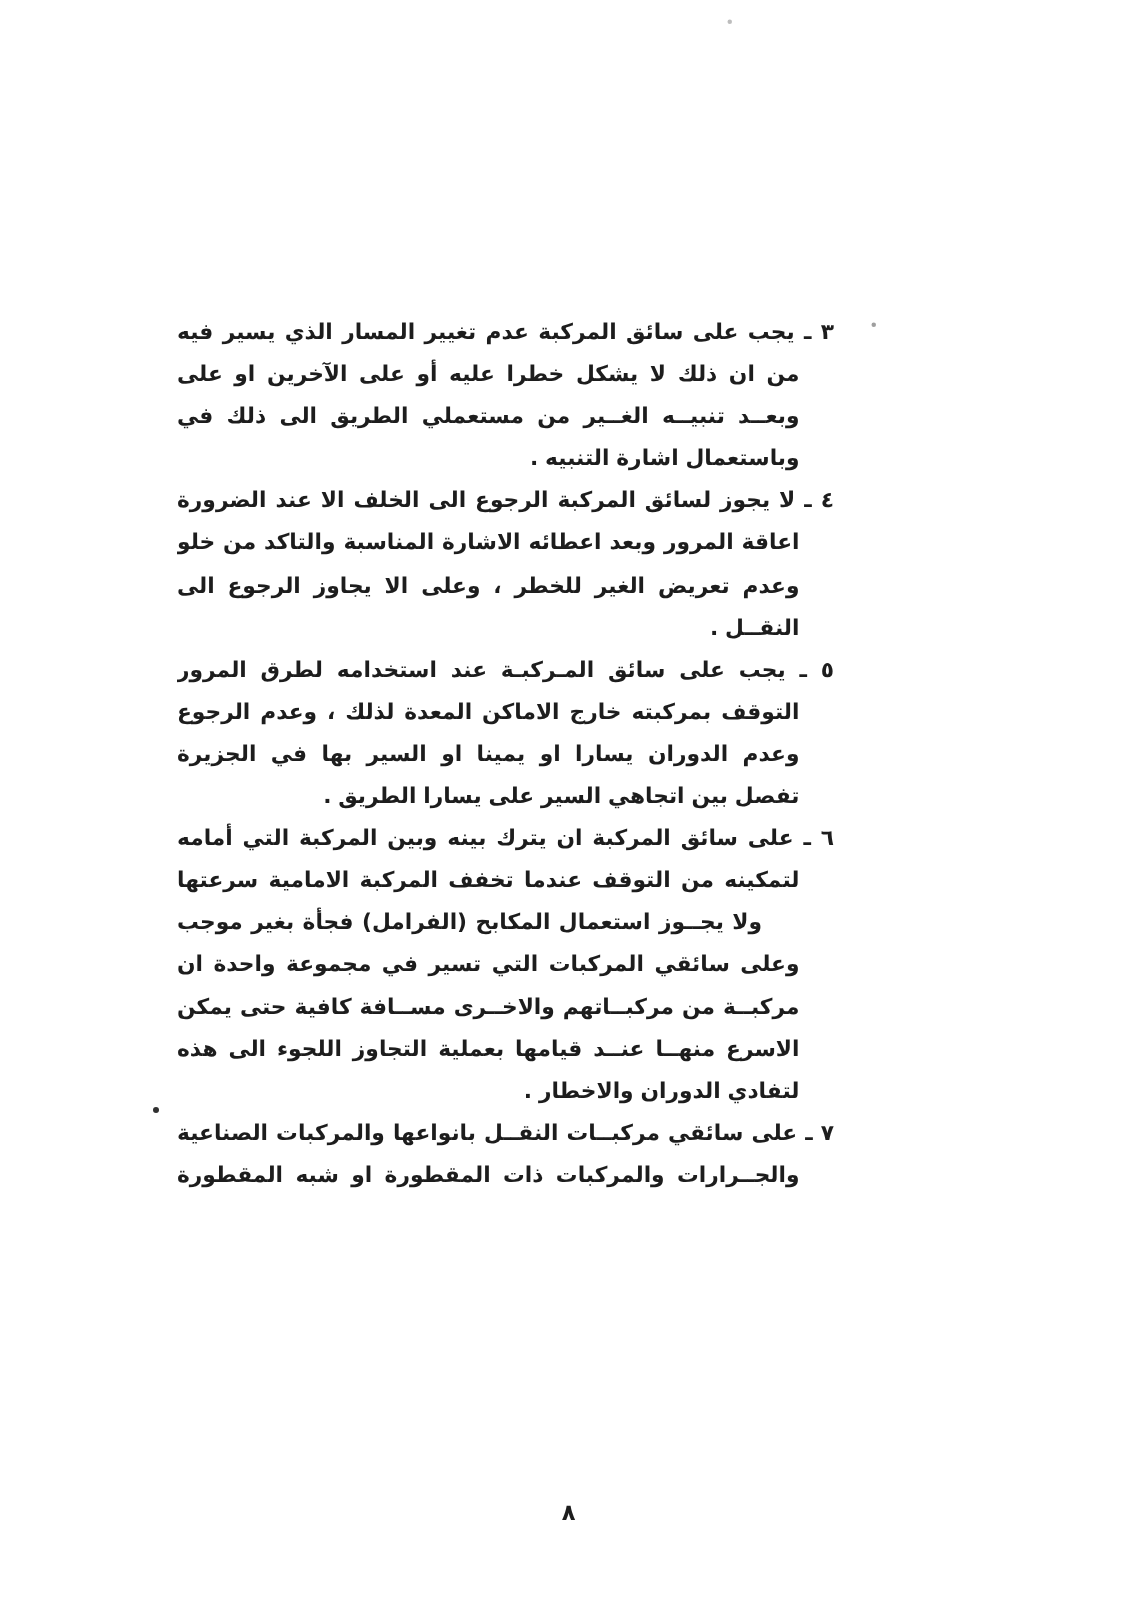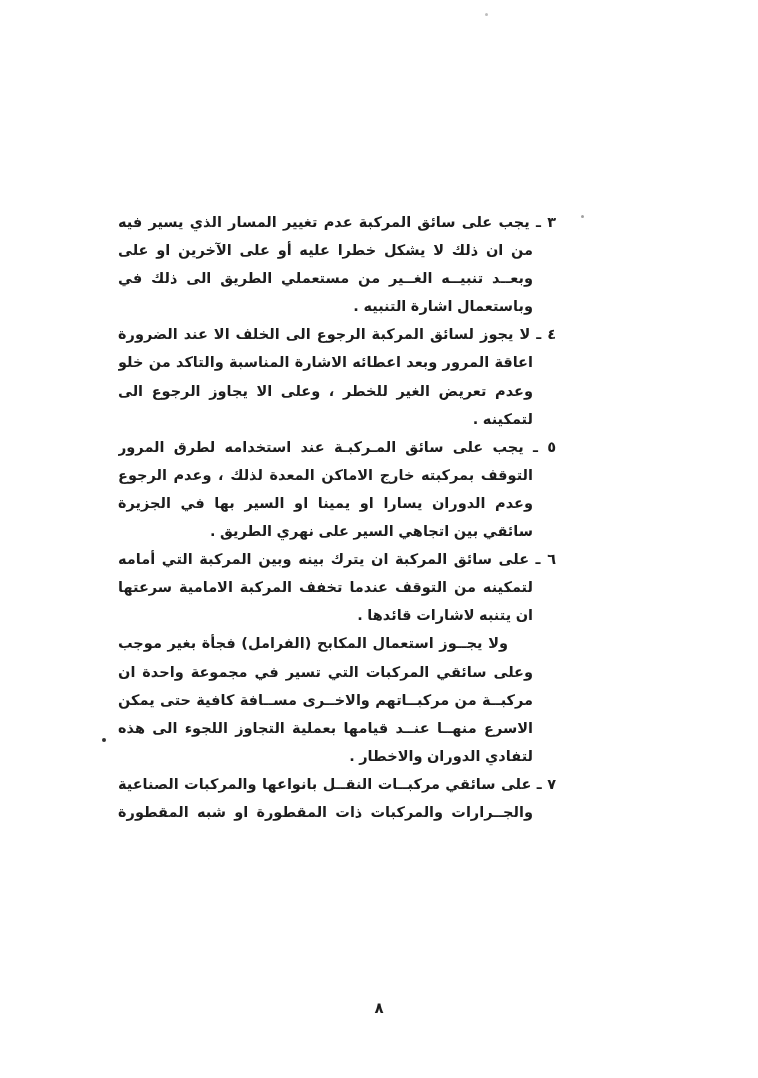--- a/index.html
+++ b/index.html
@@ -68,32 +68,31 @@
       <div>
         <div class="line item just">٣ ـ يجب على سائق المركبة عدم تغيير المسار الذي يسير فيه الا بعد التأكد</div>
         <div class="line cont just">من ان ذلك لا يشكل خطرا عليه أو على الآخرين او على حركة المرور</div>
         <div class="line cont just">وبعــد تنبيــه الغــير من مستعملي الطريق الى ذلك في الوقت المناسب</div>
         <div class="line cont">وباستعمال اشارة التنبيه .</div>
       </div>
       <div>
         <div class="line item just">٤ ـ لا يجوز لسائق المركبة الرجوع الى الخلف الا عند الضرورة وبشرط عدم</div>
         <div class="line cont just">اعاقة المرور وبعد اعطائه الاشارة المناسبة والتاكد من خلو الطريق</div>
         <div class="line cont just">وعدم تعريض الغير للخطر ، وعلى الا يجاوز الرجوع الى الخلف المسافة</div>
-        <div class="line cont">لتمكينه .</div>
+        <div class="line cont">النقــل .</div>
       </div>
       <div>
         <div class="line item just">٥ ـ يجب على سائق المـركبـة عند استخدامه لطرق المرور السريعة عدم</div>
         <div class="line cont just">التوقف بمركبته خارج الاماكن المعدة لذلك ، وعدم الرجوع بها للخلف</div>
         <div class="line cont just">وعدم الدوران يسارا او يمينا او السير بها في الجزيرة الوسطى التي</div>
-        <div class="line cont">سائقي بين اتجاهي السير على نهري الطريق .</div>
+        <div class="line cont">تفصل بين اتجاهي السير على يسارا الطريق .</div>
       </div>
       <div>
         <div class="line item just">٦ ـ على سائق المركبة ان يترك بينه وبين المركبة التي أمامه مسافة كافية</div>
         <div class="line cont just">لتمكينه من التوقف عندما تخفف المركبة الامامية سرعتها فجأة وعليه</div>
-        <div class="line cont">ان يتنبه لاشارات قائدها .</div>
         <div class="line sub just">ولا يجــوز استعمال المكابح (الفرامل) فجأة بغير موجب قوي .</div>
         <div class="line cont just">وعلى سائقي المركبات التي تسير في مجموعة واحدة ان يتركوا بين كل</div>
         <div class="line cont just">مركبــة من مركبــاتهم والاخــرى مســافة كافية حتى يمكن للمركبات</div>
         <div class="line cont just">الاسرع منهــا عنــد قيامها بعملية التجاوز اللجوء الى هذه المسافات</div>
         <div class="line cont">لتفادي الدوران والاخطار .</div>
       </div>
       <div>
         <div class="line item just">٧ ـ على سائقي مركبــات النقــل بانواعها والمركبات الصناعية والانشائية</div>
         <div class="line cont just">والجــرارات والمركبات ذات المقطورة او شبه المقطورة التزام الجانب</div>
       </div>

